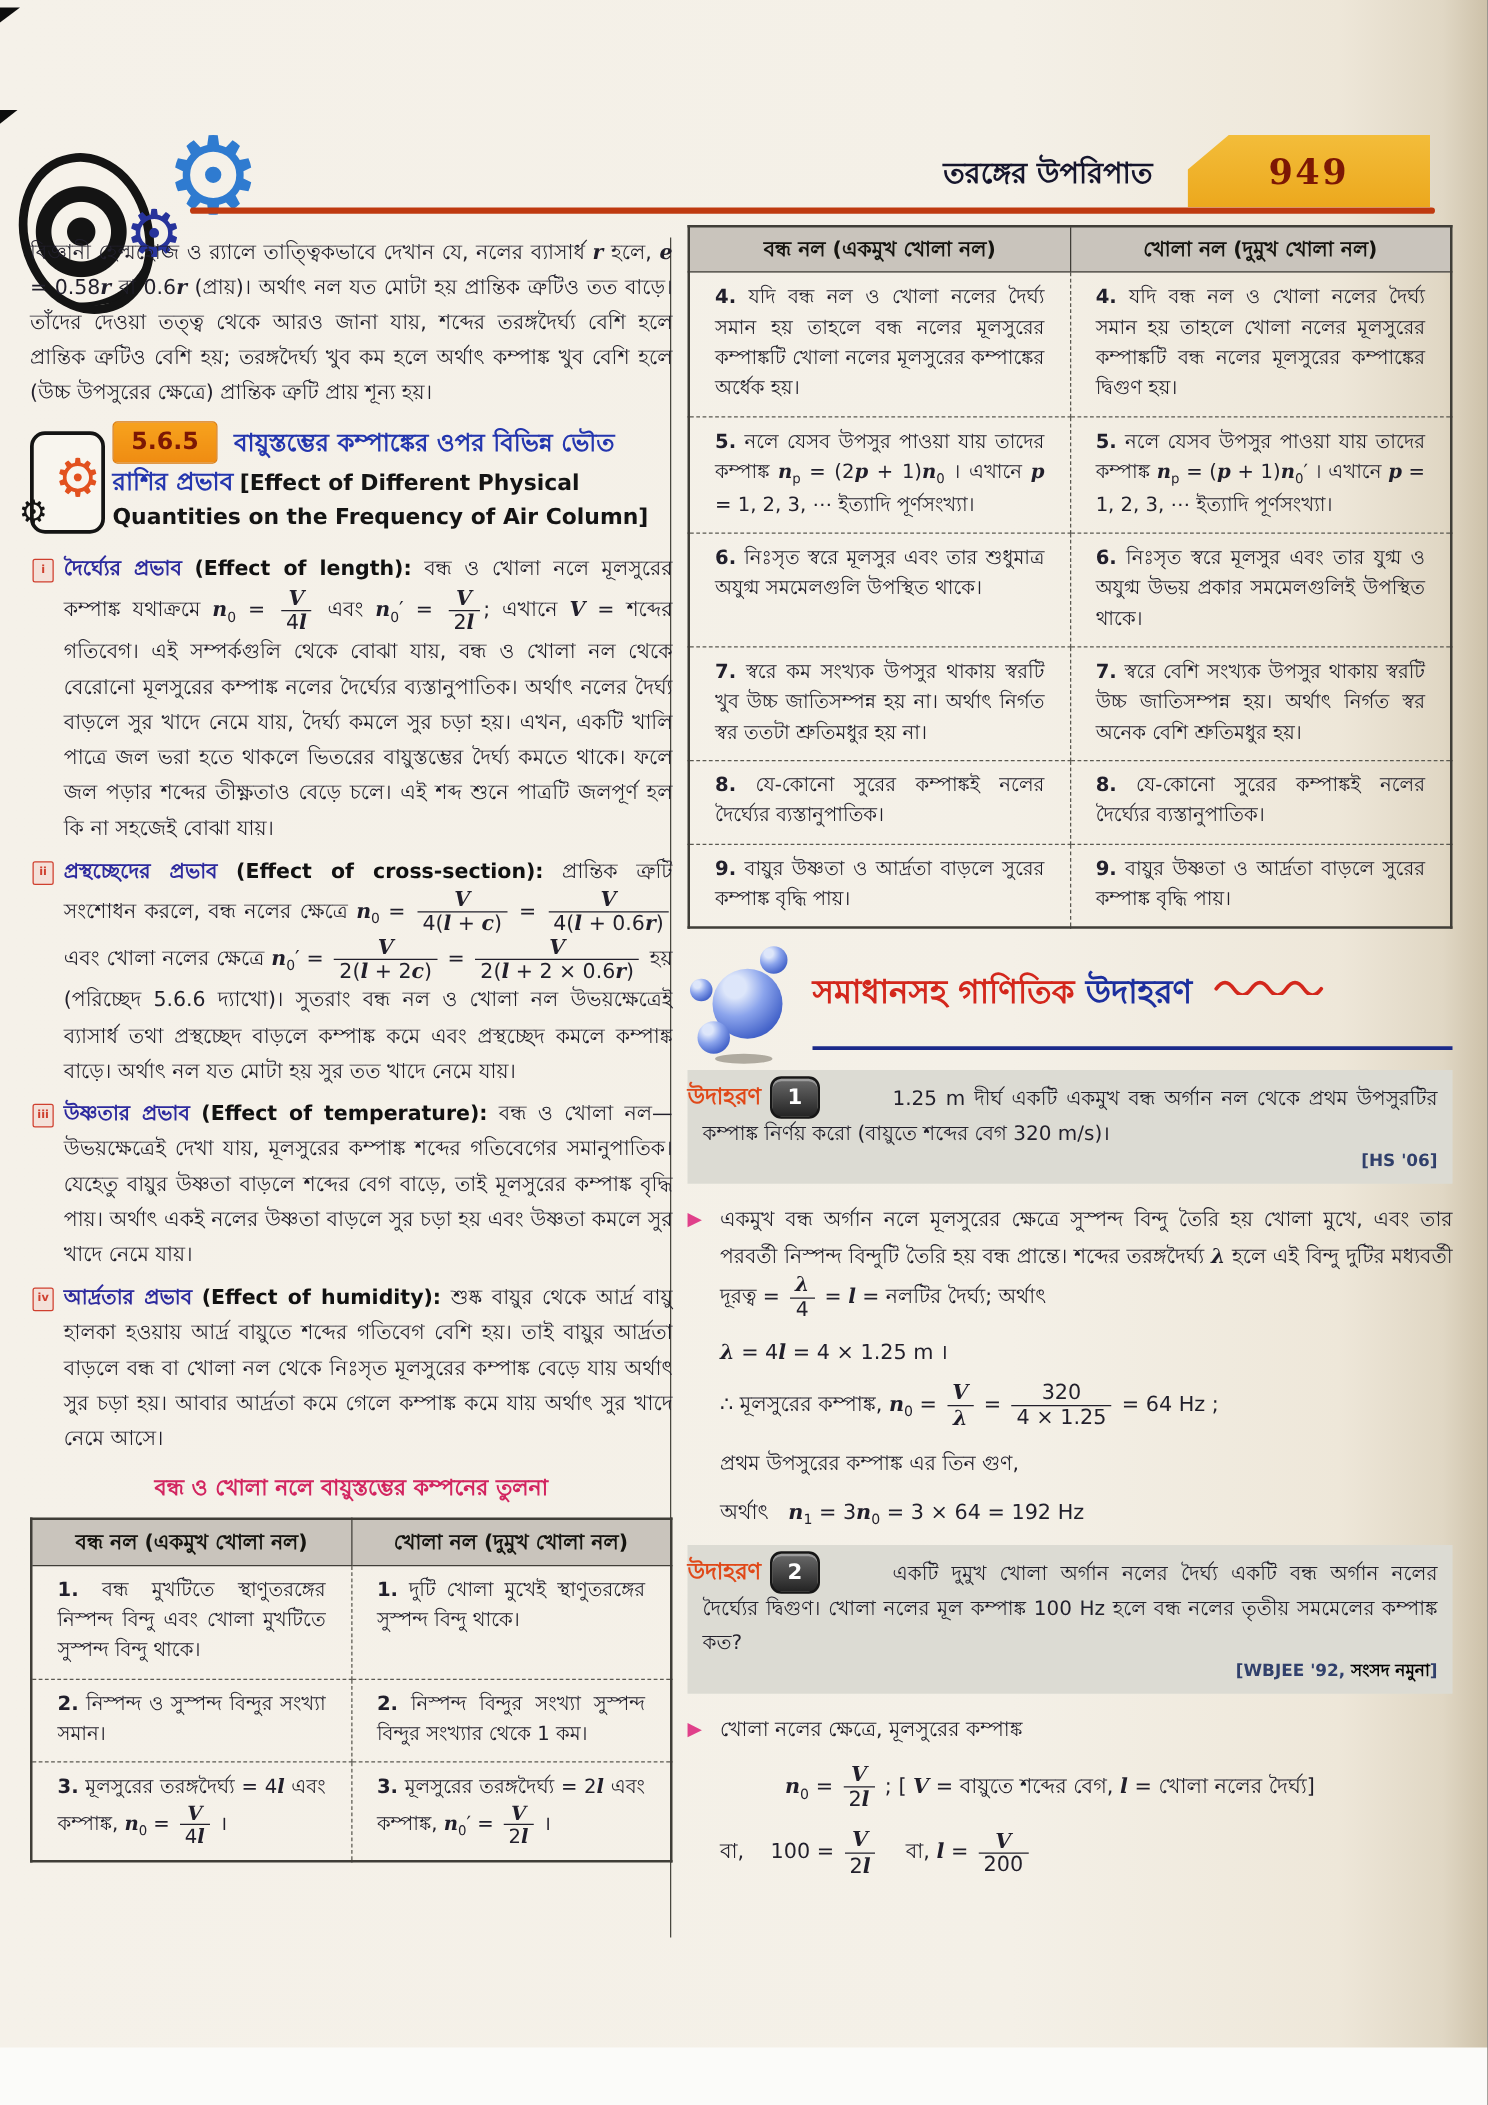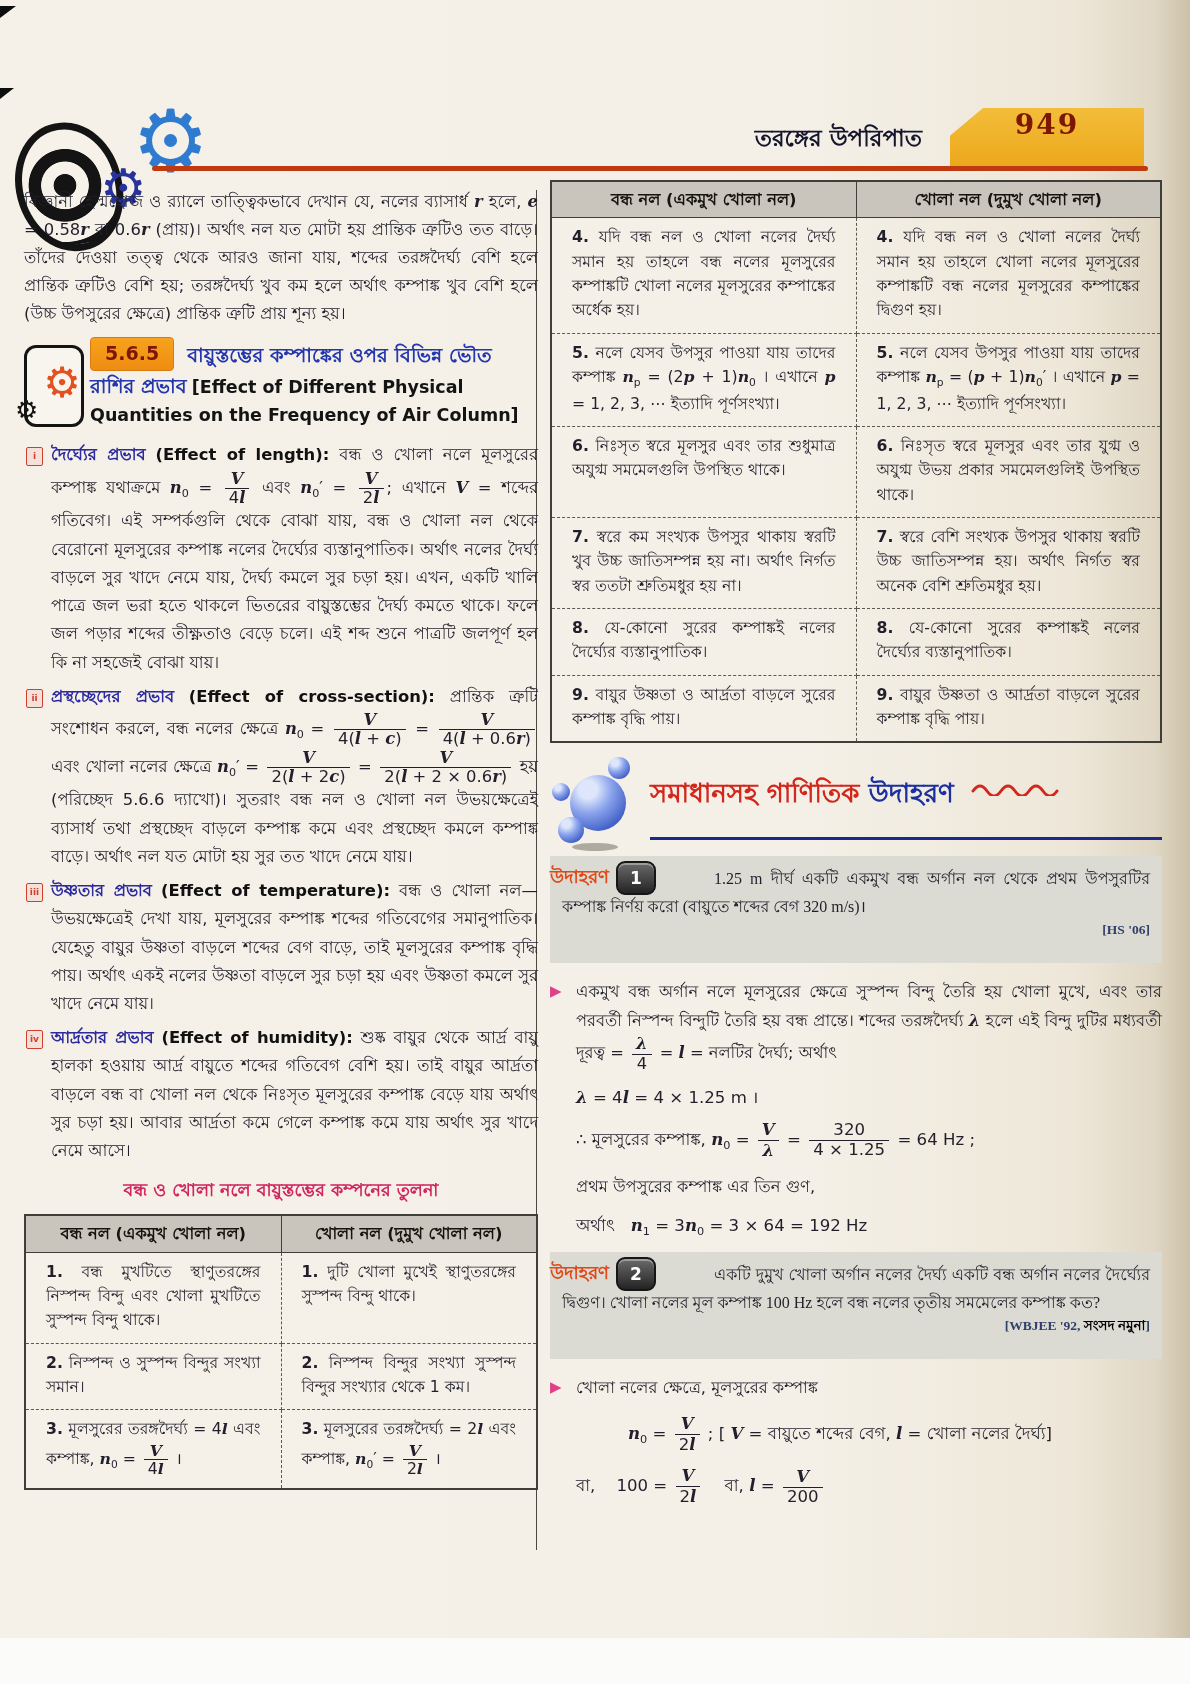--- a/index.html
+++ b/index.html
@@ -14,21 +14,21 @@
   .logo{position:absolute;left:14px;top:96px;width:190px;height:160px;}
   .logo-head{position:absolute;left:2px;top:26px;width:92px;height:116px;border:7px solid #141414;border-radius:48% 52% 46% 54%;
              background:radial-gradient(circle at 46% 48%, #141414 0 14%, #f6f2ea 15% 30%, #141414 31% 46%, #f6f2ea 47% 72%, #141414 73% 80%, #f6f2ea 81%);
              transform:rotate(-10deg);}
   .gear{position:absolute;line-height:1;font-family:"DejaVu Sans",sans-serif;}
   .gear-sm{left:86px;top:66px;font-size:52px;color:#27339b;}
   .gear-lg{left:118px;top:2px;font-size:86px;color:#2f7bd0;}
   .header-rule{position:absolute;left:152px;top:166px;width:996px;height:5px;background:#bf3a10;border-radius:3px;box-shadow:0 7px 0 -4px #d8551f;}
   .header-title{position:absolute;right:268px;top:120px;font-size:23px;font-weight:bold;color:#15152c;}
   .page-badge{position:absolute;left:950px;top:108px;width:194px;height:58px;background:linear-gradient(#f3bd3a,#eca81d);
-              clip-path:polygon(17% 0,100% 0,100% 100%,0 100%,0 48%);display:flex;justify-content:center;}
+              clip-path:polygon(17% 0,100% 0,100% 100%,0 100%,0 48%);display:flex;align-items:center;justify-content:center;}
   .page-badge span{font-size:28px;font-weight:bold;color:#7c1704;font-family:"DejaVu Serif","Liberation Serif",serif;letter-spacing:2px;}
 
   
   .col-left{position:absolute;left:24px;top:188px;width:514px;}
   .col-right{position:absolute;left:550px;top:180px;width:612px;}
   .col-divider{position:absolute;left:536px;top:190px;height:1360px;border-left:1.6px solid #49473f;}
 
   .intro{font-size:16.4px;line-height:1.7;text-align:justify;margin:0 0 10px;}
 
   .sec-block{position:relative;padding-left:66px;margin:4px 0 12px;min-height:92px;line-height:1.55;}
@@ -72,21 +72,21 @@
   .solved-line{display:block;font-size:26px;font-weight:bold;border-bottom:3.5px solid #1b2a8a;padding-bottom:20px;white-space:nowrap;}
   .red-part{color:#d3271c;}
   .blue-part{color:#1c2f9e;}
   .squiggle{vertical-align:6px;margin-left:8px;}
 
   .ex{position:relative;margin:12px 0 14px;}
   .ex-head{position:absolute;left:0;top:5px;display:flex;align-items:center;gap:7px;z-index:2;}
   .ex-label{color:#e04818;font-weight:bold;font-size:18px;}
   .ex-badge{width:36px;height:30px;background:linear-gradient(#6a6a6a,#242424);border-radius:9px;color:#fff;display:flex;align-items:center;
             justify-content:center;font-weight:bold;font-size:17px;border:2px solid #161616;box-shadow:inset 0 2px 0 rgba(255,255,255,.35);}
-  .ex-q{background:#dcdbd3;padding:9px 12px 22px;font-size:16px;line-height:1.72;text-indent:152px;text-align:justify;font-family:Liberation Serif, serif;}
+  .ex-q{background:#dcdbd3;padding:9px 12px 6px;font-size:16px;line-height:1.72;text-indent:152px;text-align:justify;}
   .ex-src{display:block;text-align:right;text-indent:0;color:#31406b;font-size:13.5px;font-weight:bold;margin-top:-2px;}
   .src-red{color:#000000;}
 
   .sol{position:relative;padding-left:26px;margin:12px 0 6px;}
   .sol-marker{position:absolute;left:0;top:5px;color:#e0408a;font-size:15px;}
   .sol-p{margin:0 0 8px;font-size:16.3px;line-height:1.78;text-align:justify;}
   .fline{margin:12px 0;font-size:16.6px;}
   .fline.ind{padding-left:52px;}
 </style>
 </head>

